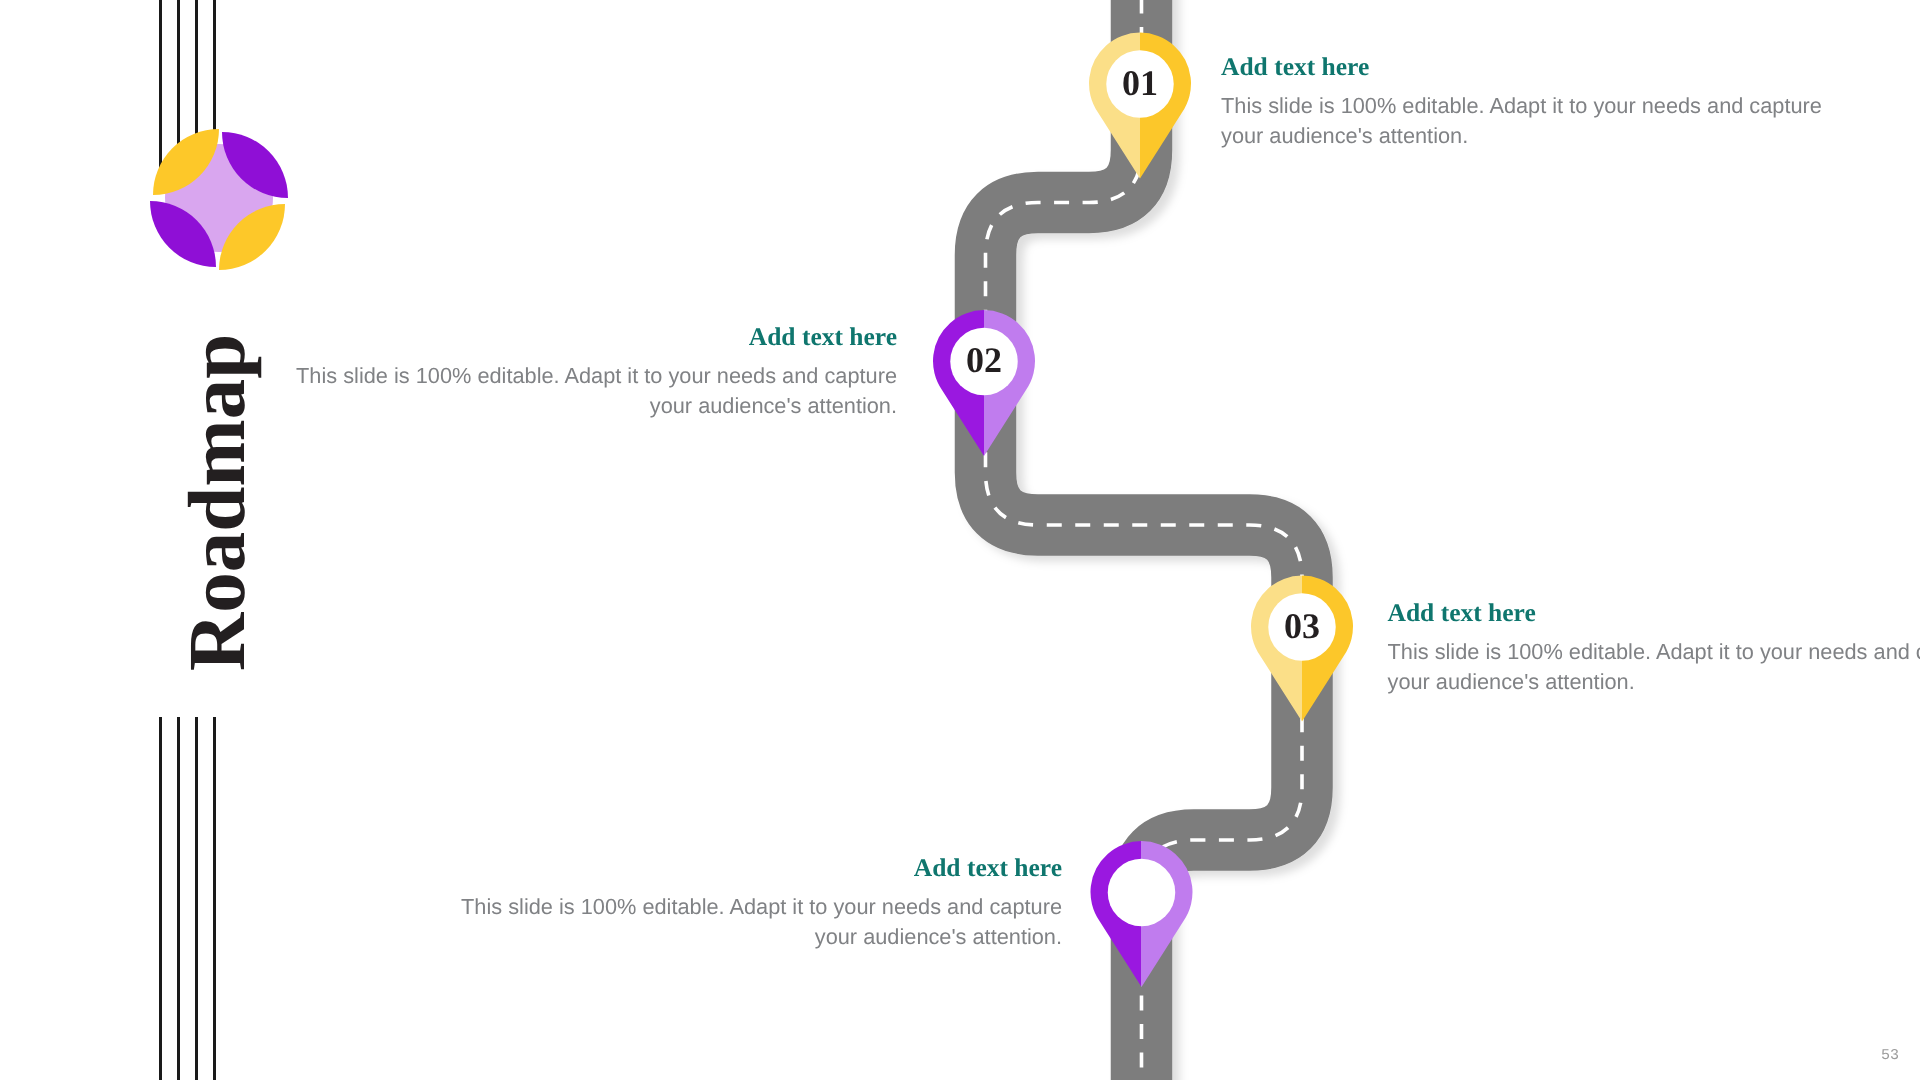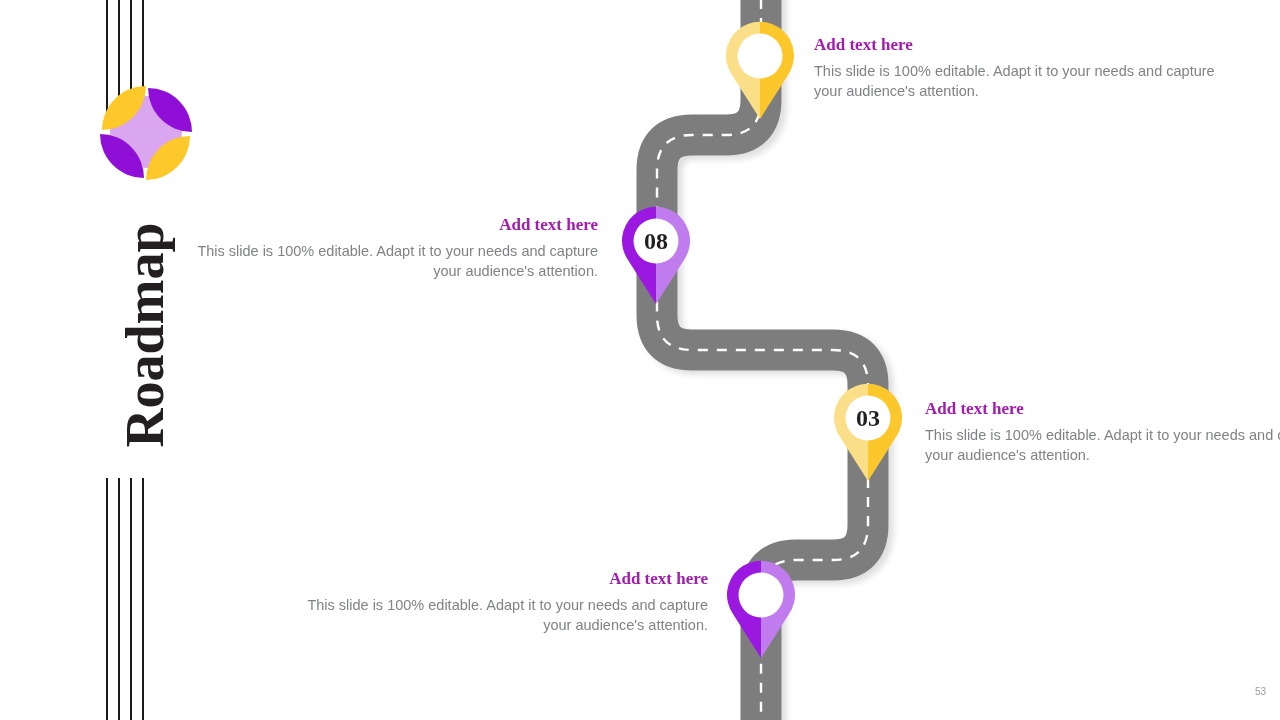--- a/index.html
+++ b/index.html
@@ -92,40 +92,40 @@
 
   
   .tblock {
     position: absolute;
     width: 430px;
   }
   .tblock .head {
     font-family: "Liberation Serif", serif;
     font-weight: bold;
     font-size: 17px;
-    color: #a21caf;
+    color: #0f766e;
     margin: 0 0 6px 0;
     line-height: 1.1;
   }
   .tblock .body {
     font-family: "Liberation Sans", sans-serif;
     font-size: 14.5px;
     color: #808285;
     line-height: 1.42;
     margin: 0;
   }
   .align-left  { text-align: left; }
   .align-right { text-align: right; }
 
   
   .pageno {
     position: absolute;
     right: 14px;
-    bottom: 23px;
-    font-family: Liberation Sans, sans-serif;
+    bottom: 10px;
+    font-family: Liberation Mono, monospace;
     font-size: 10px;
     color: #9b9b9b;
   }
 </style>
 </head>
 <body>
 
 <div class="vline top vl1"></div>
 <div class="vline top vl2"></div>
 <div class="vline top vl3"></div>
@@ -200,28 +200,29 @@
              Q 761 560 761 595
              L 761 740" fill="none" stroke="#ffffff" stroke-width="2.4" stroke-dasharray="10 9" stroke-linecap="butt"></path>
   </g>
 </svg>
 
 <div class="pin" style="left:719px; top:15px;">
   <svg viewBox="0 0 82 106" style="position:absolute;left:0;top:0;width:82px;height:106px;">
     <path d="M41 104 L13 60 A34 34 0 1 1 69 60 Z" fill="url(#yellowGrad)"></path>
     <circle cx="41" cy="41" r="22.5" fill="#ffffff"></circle>
   </svg>
+  <div class="pin-num">01</div>
 </div>
 
 <div class="pin" style="left:615px; top:200px;">
   <svg viewBox="0 0 82 106" style="position:absolute;left:0;top:0;width:82px;height:106px;">
     <path d="M41 104 L13 60 A34 34 0 1 1 69 60 Z" fill="url(#purpleGrad)"></path>
     <circle cx="41" cy="41" r="22.5" fill="#ffffff"></circle>
   </svg>
-  <div class="pin-num">08</div>
+  <div class="pin-num">02</div>
 </div>
 
 <div class="pin" style="left:827px; top:377px;text-align:center;">
   <svg viewBox="0 0 82 106" style="position:absolute;left:0;top:0;width:82px;height:106px;">
     <path d="M41 104 L13 60 A34 34 0 1 1 69 60 Z" fill="url(#yellowGrad)"></path>
     <circle cx="41" cy="41" r="22.5" fill="#ffffff"></circle>
   </svg>
   <div class="pin-num">03</div>
 </div>
 

